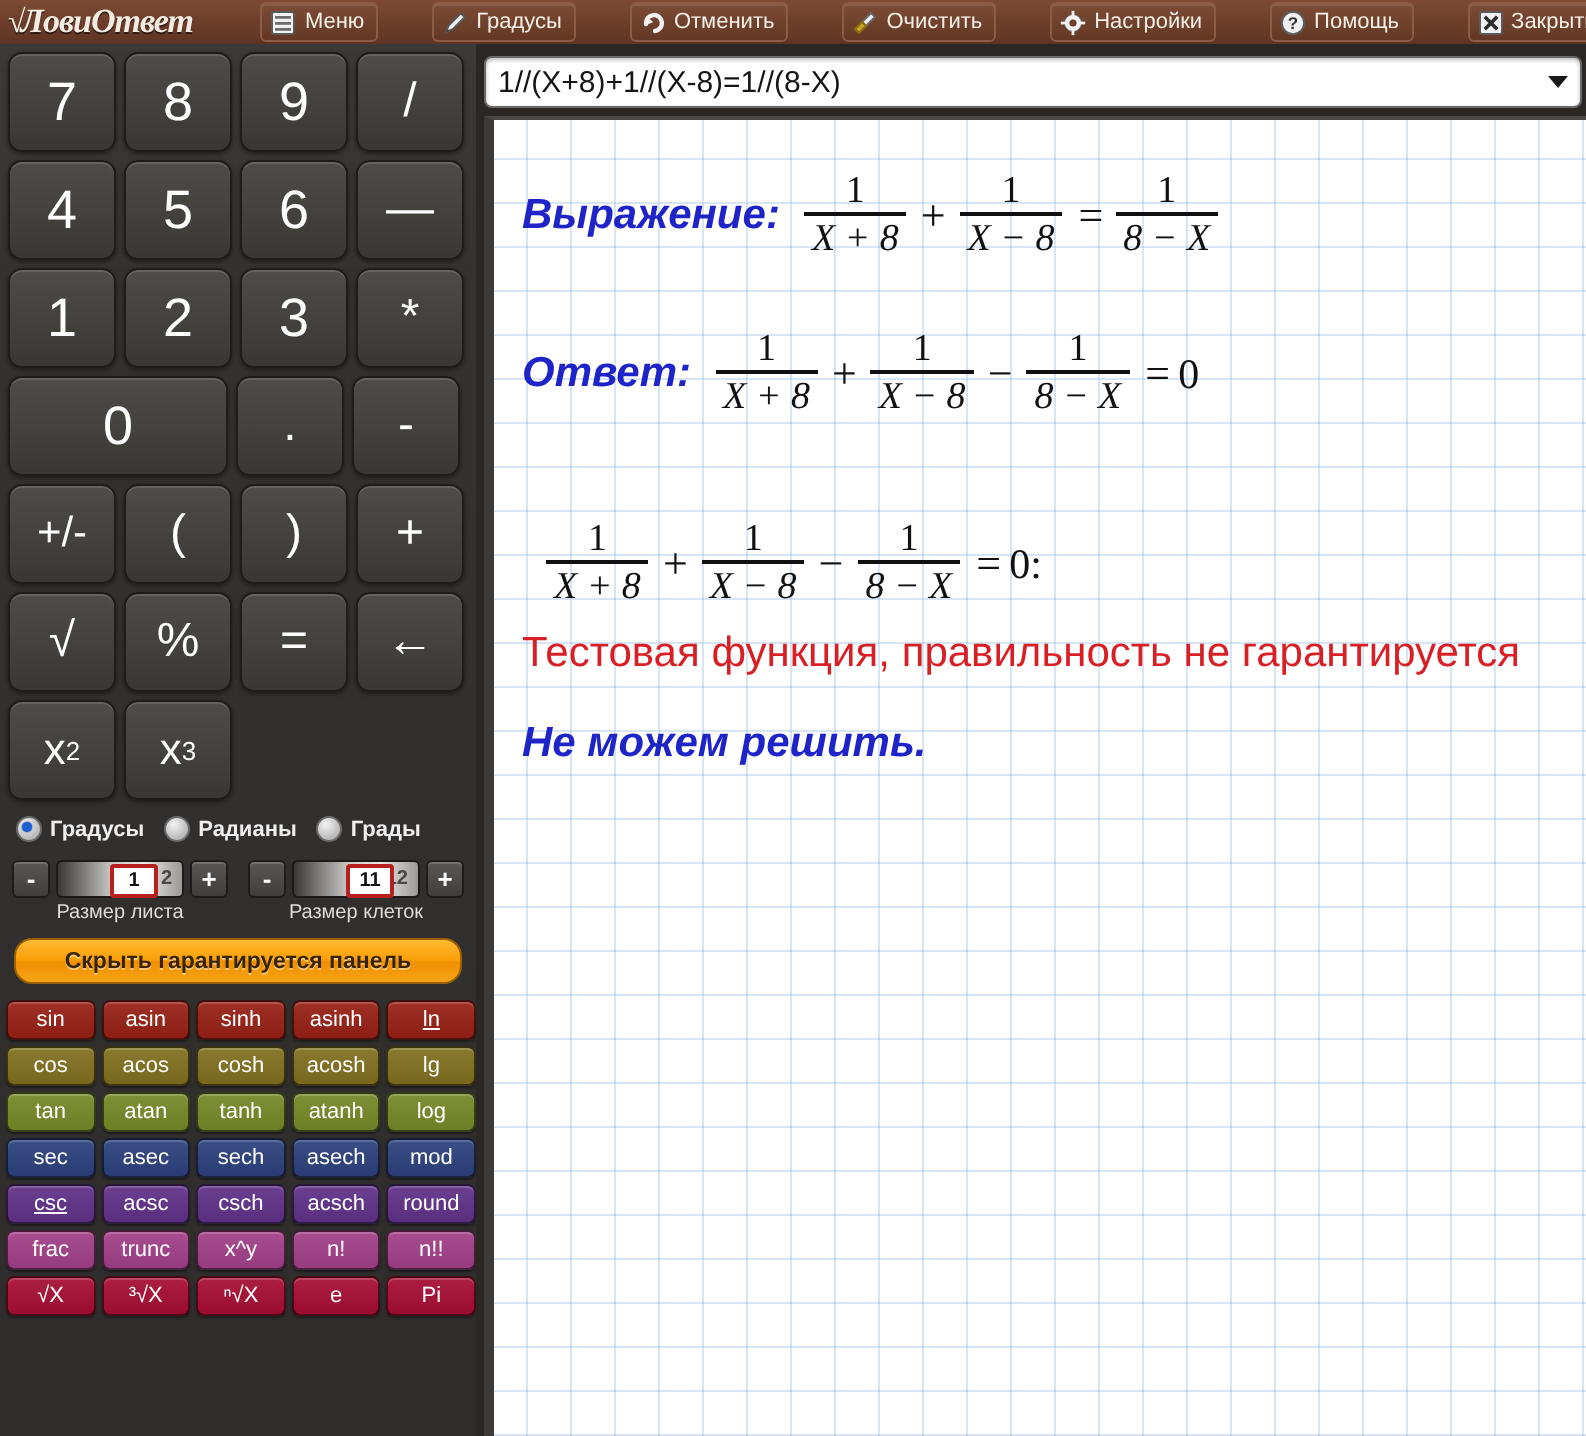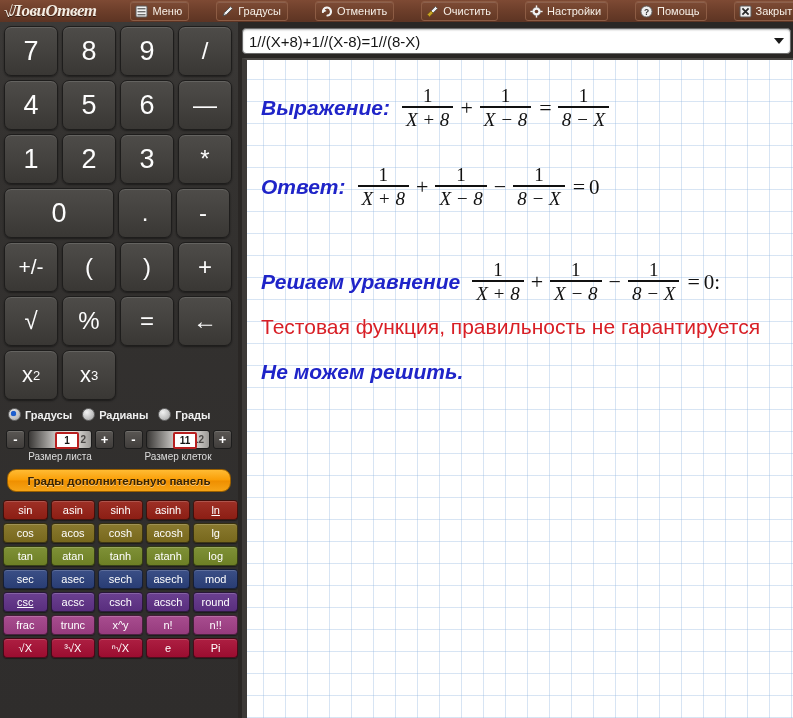--- a/index.html
+++ b/index.html
@@ -362,21 +362,21 @@
             <div class="sptrack">
               <div class="spval">11</div>
               <span class="spmax">12</span>
             </div>
             <div class="spbtn">+</div>
           </div>
           <div class="splabel">Размер клеток</div>
         </div>
       </div>
 
-    <div class="hidepanel">Грады дополнительную панель</div>
+    <div class="hidepanel">Скрыть гарантируется панель</div>
 
     <div class="fgrid" id="fgrid">
         <div class="frow">
           <div class="fbtn" style="background: linear-gradient(rgb(158, 48, 38) 0%, rgb(140, 30, 20) 100%);">sin</div>
           <div class="fbtn" style="background: linear-gradient(rgb(158, 48, 38) 0%, rgb(140, 30, 20) 100%);">asin</div>
           <div class="fbtn" style="background: linear-gradient(rgb(158, 48, 38) 0%, rgb(140, 30, 20) 100%);">sinh</div>
           <div class="fbtn" style="background: linear-gradient(rgb(158, 48, 38) 0%, rgb(140, 30, 20) 100%);">asinh</div>
           <div class="fbtn" style="background: linear-gradient(rgb(158, 48, 38) 0%, rgb(140, 30, 20) 100%); text-decoration: underline;">ln</div>
         </div>
         <div class="frow">
@@ -478,21 +478,20 @@
               <span class="nu">1</span>
               <span class="bar"></span>
               <span class="de">8 − X</span>
             </span>
             <span class="eqsym">=</span>
             <span class="zero">0</span>
           </span>
         </div>
 
         <div class="mline" style="left:14px;top:200px;">
-          <span class="lbl">Решаем уравнение</span>
           <span class="mathblk" style="margin-left:10px;">
             <span class="frac">
               <span class="nu">1</span>
               <span class="bar"></span>
               <span class="de">X + 8</span>
             </span>
             <span class="opsym">+</span>
             <span class="frac">
               <span class="nu">1</span>
               <span class="bar"></span>

